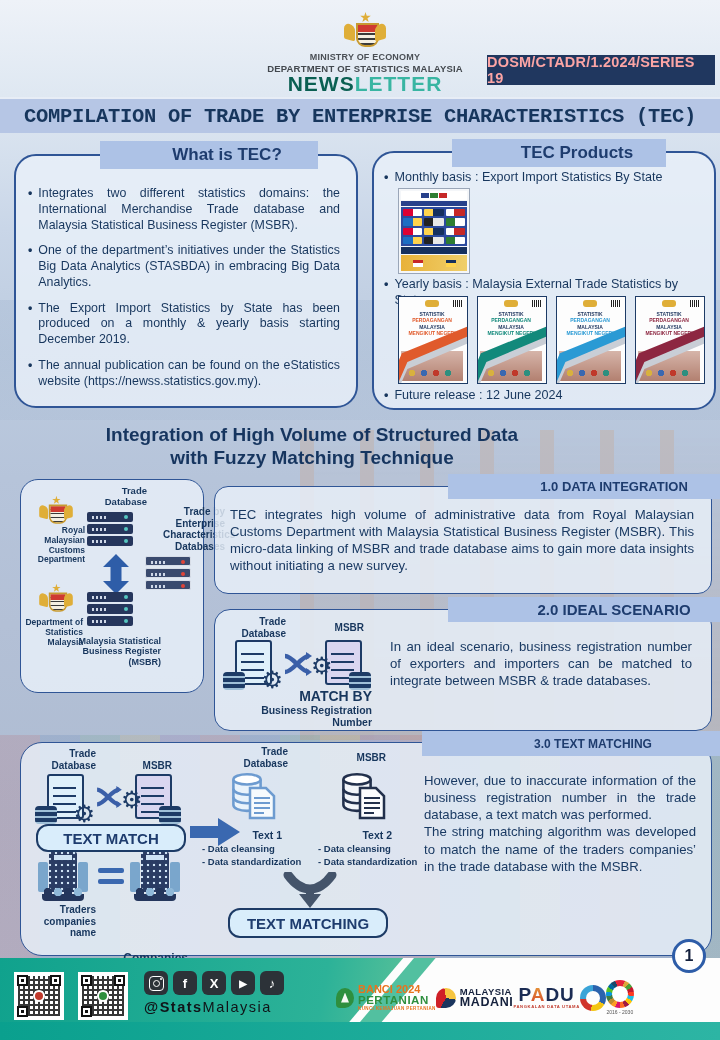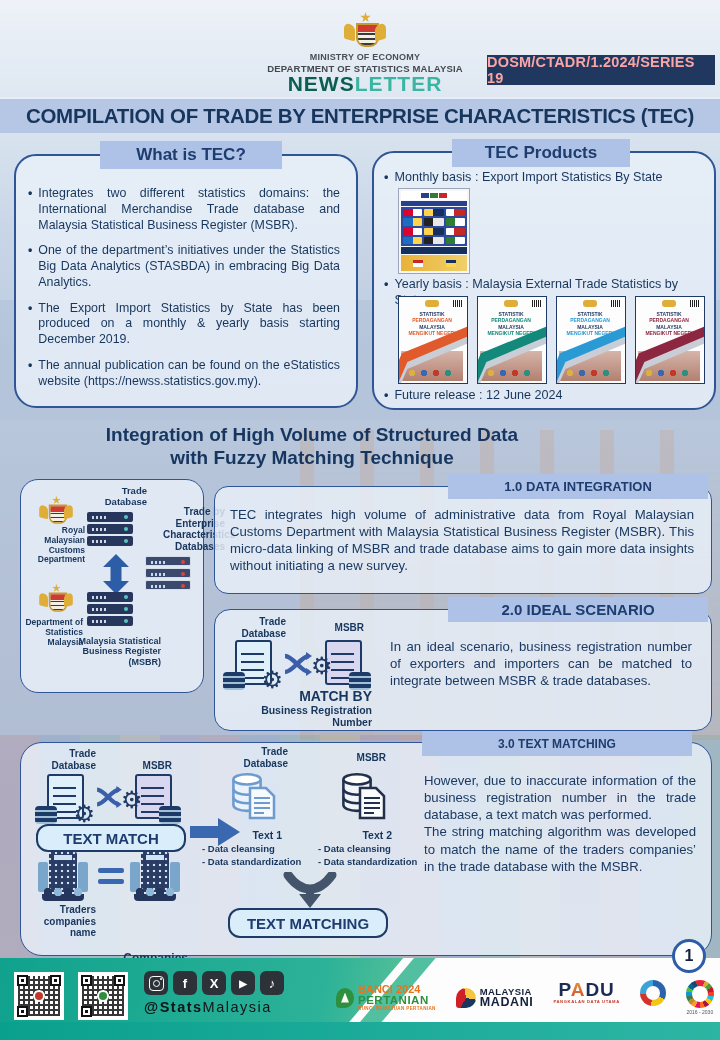--- a/index.html
+++ b/index.html
@@ -22,27 +22,27 @@
      clip-path:polygon(50% 0,61% 35%,98% 35%,68% 57%,79% 91%,50% 70%,21% 91%,32% 57%,2% 35%,39% 35%);}
   .crest .shield{position:absolute;left:14px;top:11px;width:19px;height:20px;border:2px solid #c89a30;border-radius:0 0 9px 9px;
      background:linear-gradient(180deg,#cf3a31 0 35%,transparent 35%),repeating-linear-gradient(180deg,#f4efe2 0 3px,#3a3a3a 3px 5px);}
   .h-min{position:absolute;left:215px;top:52px;width:300px;text-align:center;font-size:9px;font-weight:bold;color:#4a4f55;letter-spacing:.2px;}
   .h-dep{position:absolute;left:215px;top:63px;width:300px;text-align:center;font-size:9.5px;font-weight:bold;color:#43484e;letter-spacing:.2px;}
   .h-news{position:absolute;left:215px;top:72px;width:300px;text-align:center;font-size:21px;font-weight:bold;letter-spacing:1px;}
   .h-news .n1{color:#0a5f52;} .h-news .n2{color:#39b5a2;}
   .series{position:absolute;left:487px;top:55px;width:228px;height:30px;background:#20375f;color:#fca5a5;
           display:flex;align-items:center;justify-content:center;font-size:14.5px;font-weight:bold;letter-spacing:.2px;}
   .titlebar{position:absolute;left:0;top:97px;width:720px;height:34px;background:#b6c6e5;border-top:2px solid #e7edf6;
-          display:flex;align-items:center;justify-content:center;}
+          display:flex;align-items:center;justify-content:center;font-family:Liberation Mono, monospace;}
   .titlebar span{font-size:20.5px;font-weight:bold;color:#17365d;letter-spacing:-.3px;}
 
   
   .panel{position:absolute;border:2px solid #2f5596;border-radius:22px;background:rgba(233,240,249,.82);}
   .pbox{position:absolute;background:#adc2e6;display:flex;align-items:center;justify-content:center;
-        font-weight:bold;color:#1e3c6e;z-index:5;}
+        font-weight:bold;color:#1e3c6e;z-index:5;padding-left:36px;}
   .bul{display:flex;gap:6px;margin-bottom:10px;}
   .bul .b{flex:0 0 auto;font-weight:bold;}
   .bul .t{text-align:justify;line-height:1.27;}
 
   .wi-body{position:absolute;left:28px;top:186px;width:312px;font-size:12.4px;color:#17365d;}
   .tp-body{position:absolute;left:384px;top:170px;width:318px;font-size:12.6px;color:#17365d;}
   .tp-body .bul{margin-bottom:4px;}
 
   
   .poster{position:absolute;left:398px;top:188px;width:72px;height:86px;background:#f4f6f9;border:1px solid #9aa6b8;
@@ -146,21 +146,21 @@
   .qr .fp.tl{left:3px;top:3px;} .qr .fp.tr{right:3px;top:3px;} .qr .fp.bl{left:3px;bottom:3px;}
   .qr .em{position:absolute;left:19px;top:18px;width:12px;height:12px;border-radius:50%;background:#fff;display:flex;align-items:center;justify-content:center;}
   .qr .em i{width:8px;height:8px;border-radius:50%;display:block;}
   .socials{position:absolute;left:144px;top:13px;display:flex;gap:5px;}
   .soc{width:24px;height:24px;background:#2c3238;border-radius:6px;color:#fff;display:flex;align-items:center;justify-content:center;font-weight:bold;font-size:13px;}
   .soc .igl{width:13px;height:13px;border:1.8px solid #fff;border-radius:4px;position:relative;}
   .soc .igl::before{content:"";position:absolute;left:3px;top:3px;width:5px;height:5px;border:1.5px solid #fff;border-radius:50%;}
   .soc .igl::after{content:"";position:absolute;right:1px;top:1px;width:2px;height:2px;background:#fff;border-radius:50%;}
   .handle{position:absolute;left:144px;top:41px;font-size:14.5px;color:#101418;letter-spacing:1.5px;}
   .handle b{font-weight:bold;}
-  .f-logos{position:absolute;left:336px;top:22px;display:flex;gap:20px;}
+  .f-logos{position:absolute;left:336px;top:22px;display:flex;align-items:center;gap:0;}
   .banci{display:flex;align-items:center;gap:4px;}
   .banci .leaf{width:18px;height:20px;background:#2e8f3e;border-radius:50% 50% 50% 4px;position:relative;}
   .banci .leaf::after{content:"";position:absolute;left:5px;top:5px;width:8px;height:10px;background:#f6f9f4;clip-path:polygon(50% 0,100% 100%,0 100%);}
   .banci .tx{line-height:1;}
   .banci .l1{font-size:11px;font-weight:bold;color:#2e8f3e;} .banci .l1 span{color:#e8731d;}
   .banci .l2{font-size:11.5px;font-weight:bold;color:#2e8f3e;letter-spacing:.5px;}
   .banci .l3{font-size:4.5px;font-weight:bold;color:#e8731d;letter-spacing:.4px;}
   .madani{display:flex;align-items:center;gap:4px;}
   .madani .mk{width:20px;height:20px;border-radius:50% 50% 50% 3px;background:conic-gradient(from 210deg,#cf2027 0 140deg,#f6c540 140deg 250deg,#1b355e 250deg 360deg);}
   .madani .tx{line-height:1;}

